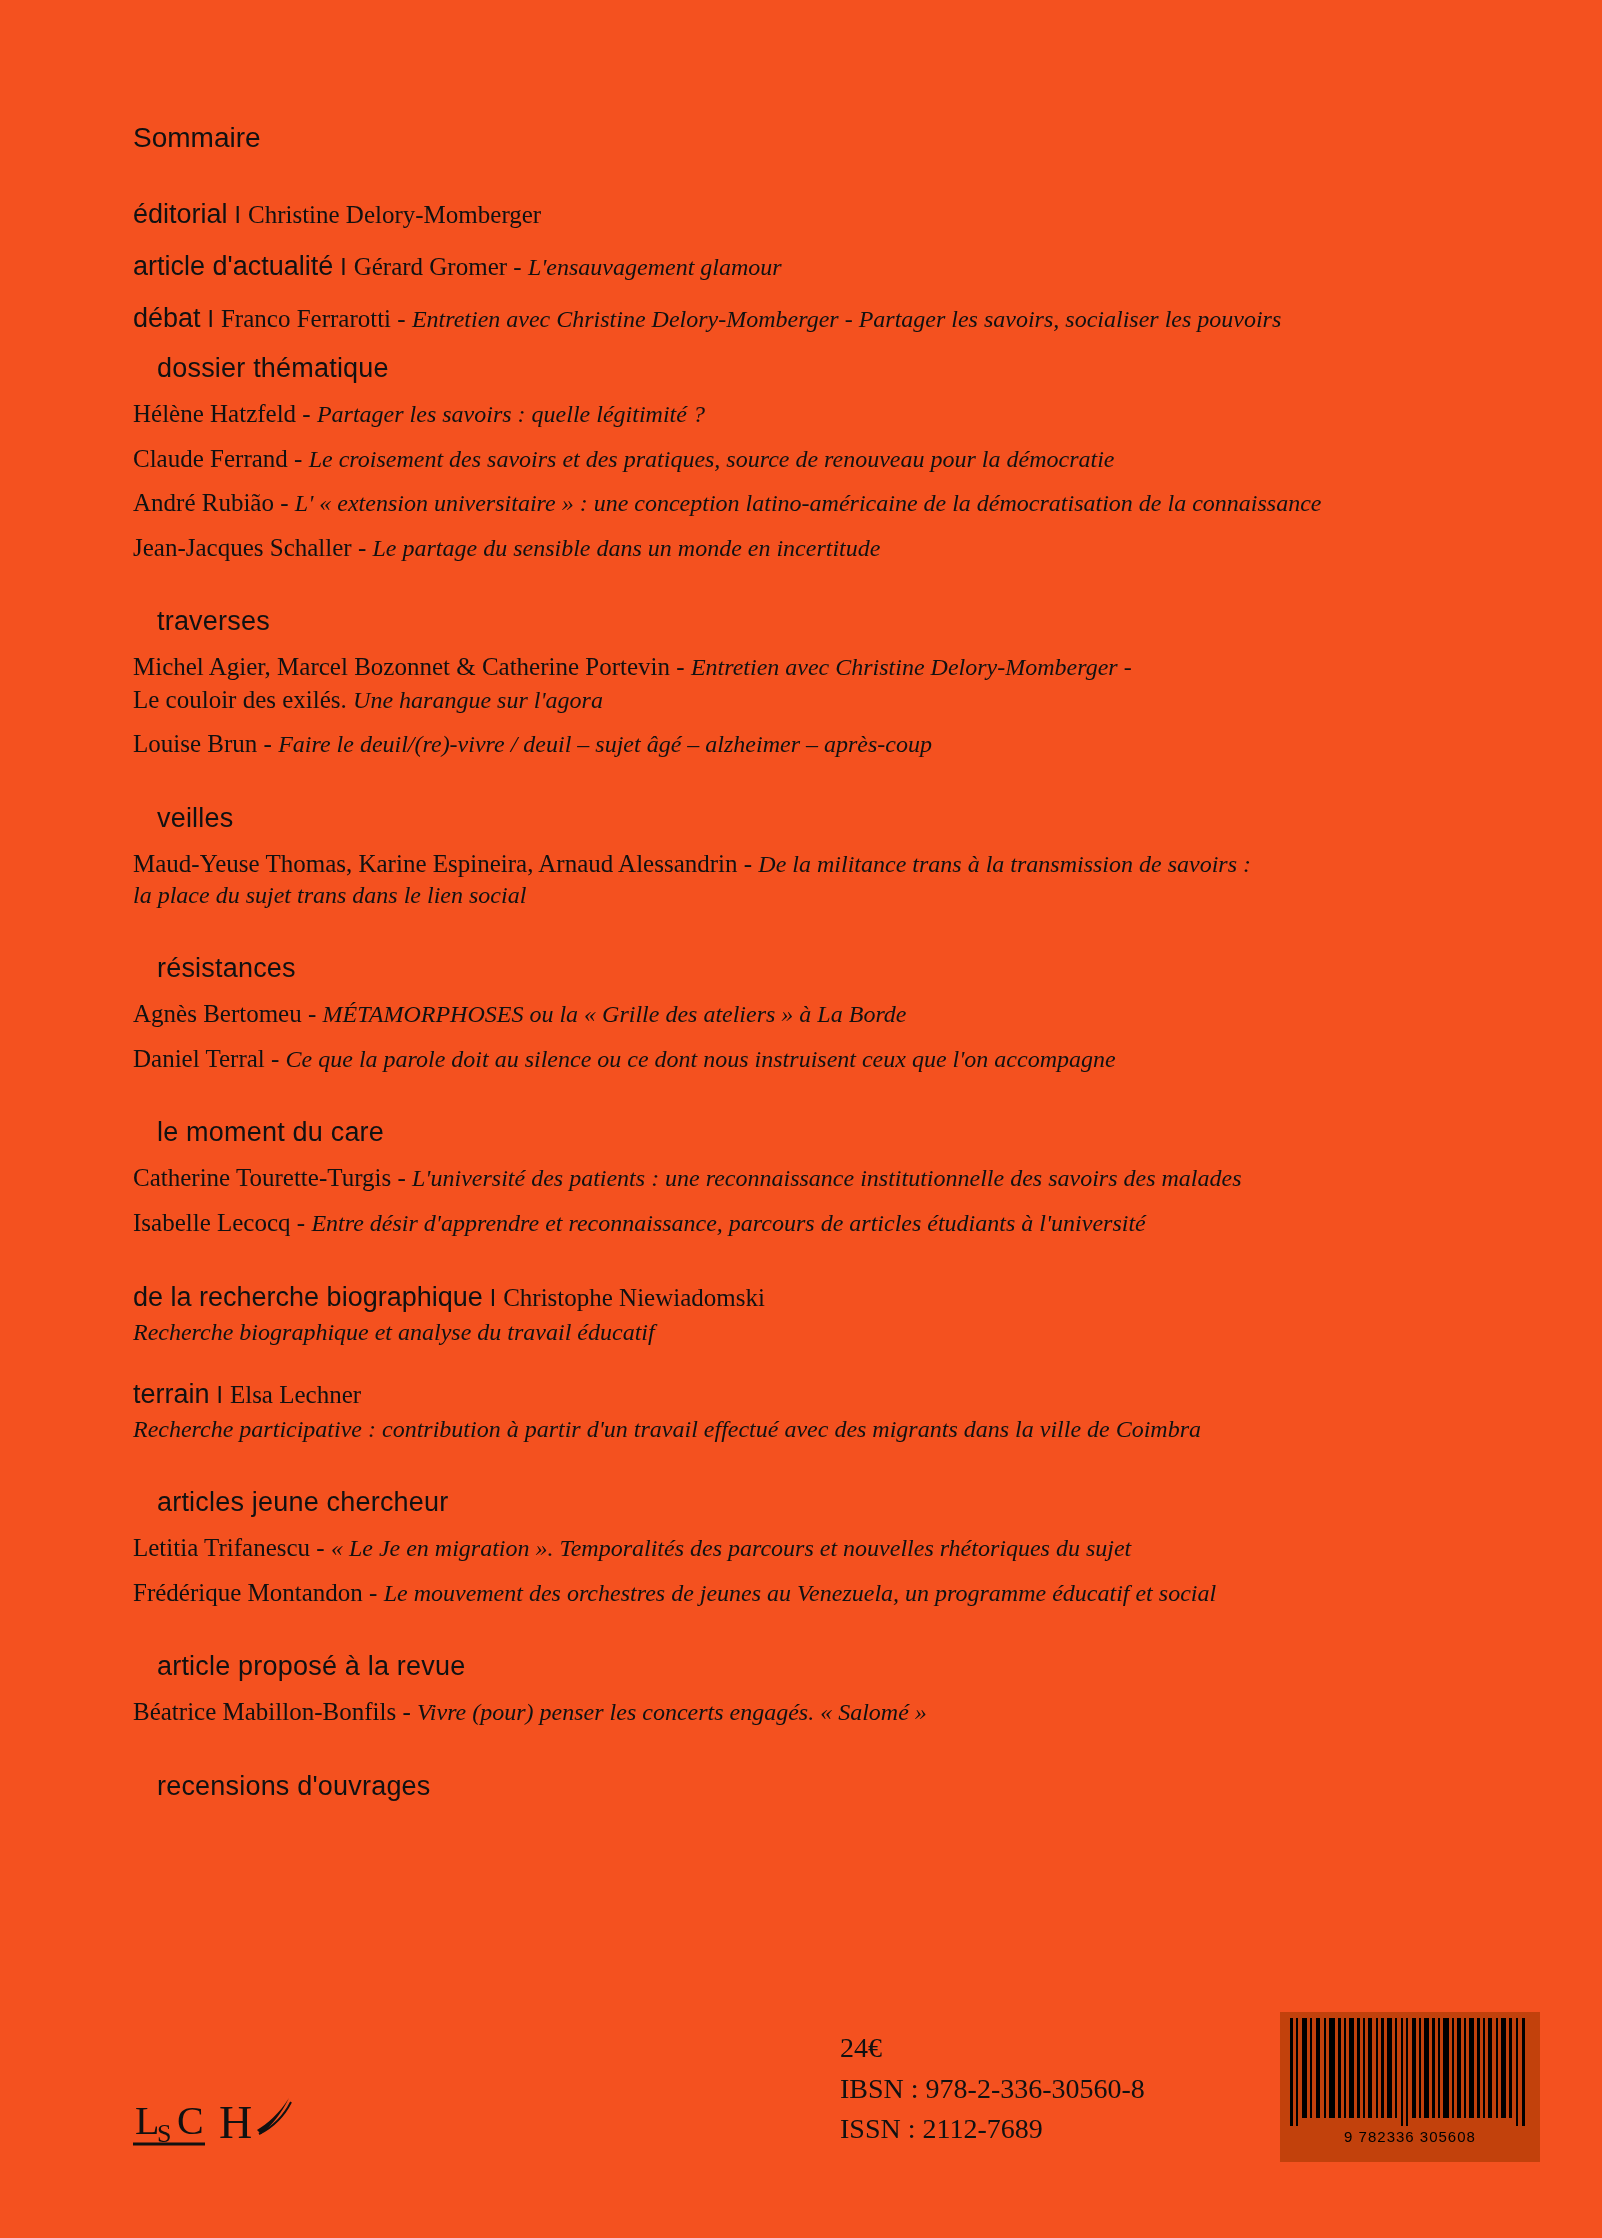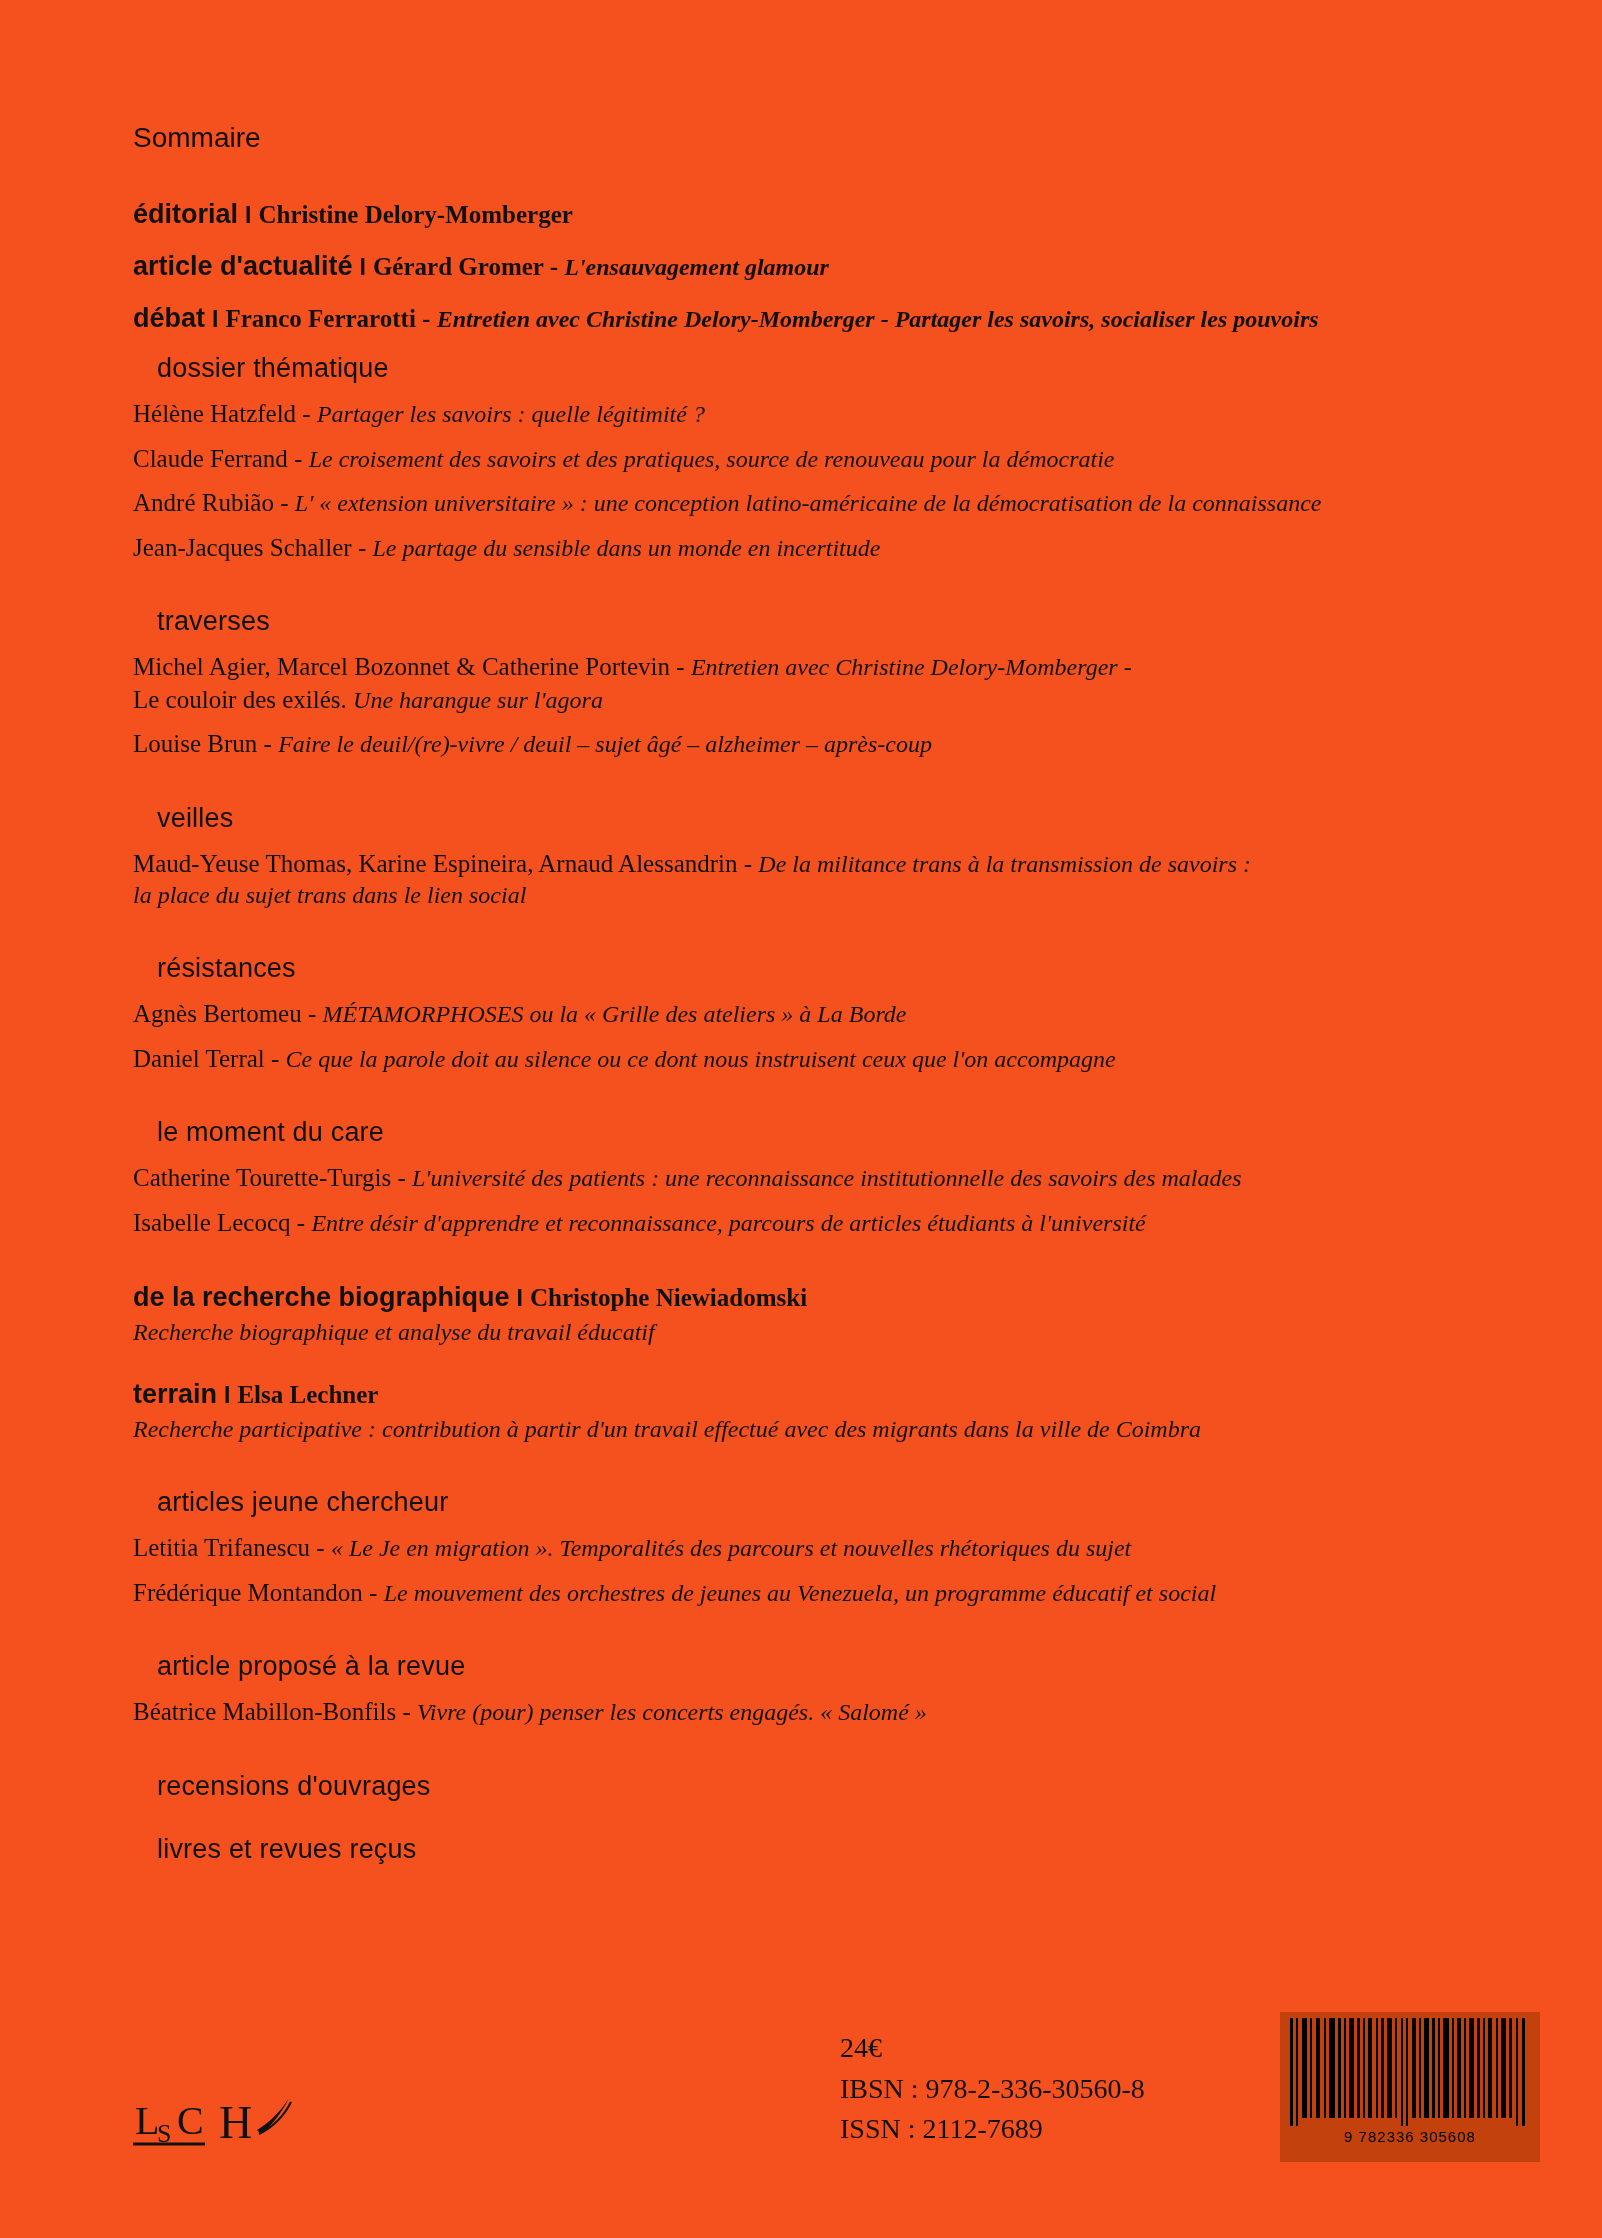--- a/index.html
+++ b/index.html
@@ -37,21 +37,20 @@
   .sommaire {
     font-family: "Liberation Sans", sans-serif;
     font-size: 28px;
     color: #111;
     margin-bottom: 44px;
     margin-top: 44px;
   }
   .rubric-line {
     margin-bottom: 18px;
     line-height: 1.25;
-    font-weight: bold;
   }
   .rubric-name {
     font-family: "Liberation Sans", sans-serif;
     font-size: 27px;
     color: #111;
   }
   .rubric-sep {
     font-family: "Liberation Sans", sans-serif;
     font-size: 23px;
     color: #111;
@@ -260,23 +259,20 @@
     </div>
 
     <div class="sep-gap"></div>
 
     <div class="block">
       <span class="sec-head">recensions d'ouvrages</span>
     </div>
 
     <div class="small-gap"></div>
 
-    <div class="block">
-      <span class="sec-head">livres et revues reçus</span>
-    </div>
 
   </div>
 
   <div class="footer">
 
     <div class="logo">
       <svg width="180" height="72" viewBox="0 0 180 72">
         <text x="2" y="50" font-family="Liberation Serif, serif" font-size="40" fill="#111">L</text>
         <text x="24" y="58" font-family="Liberation Serif, serif" font-size="26" fill="#111">S</text>
         <text x="44" y="50" font-family="Liberation Serif, serif" font-size="40" fill="#111">C</text>

